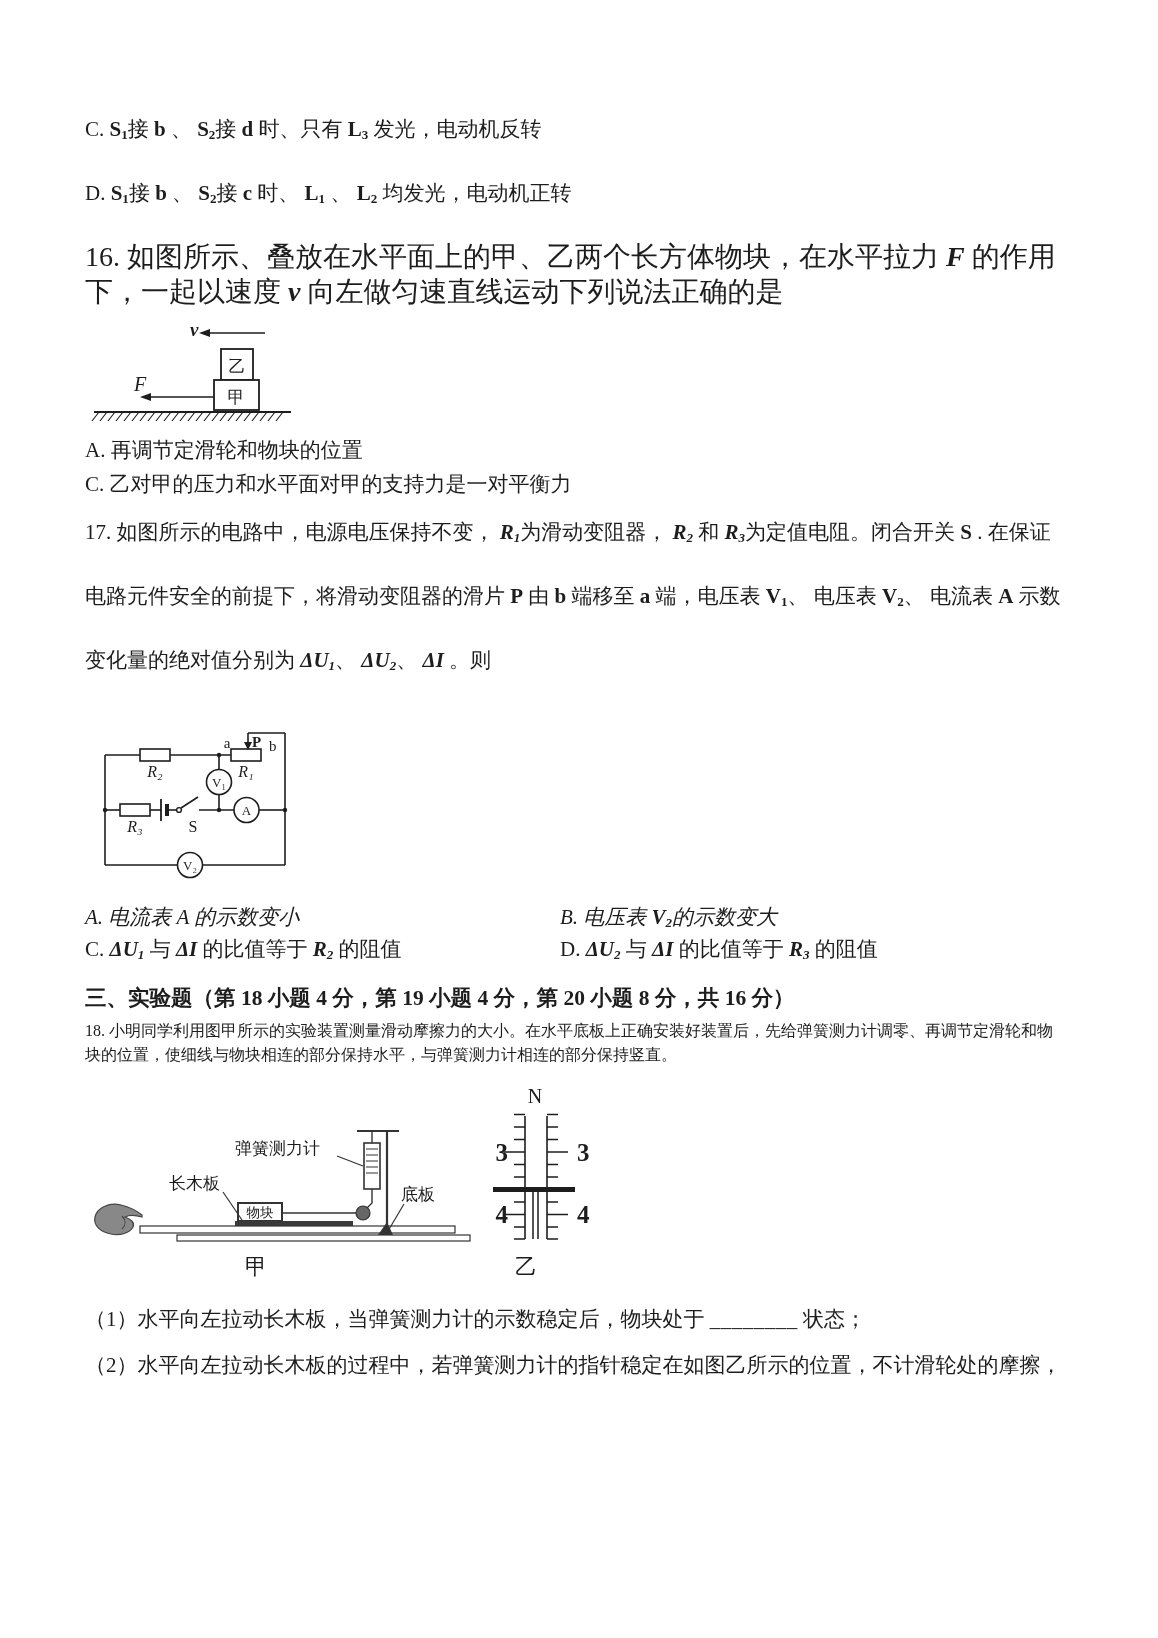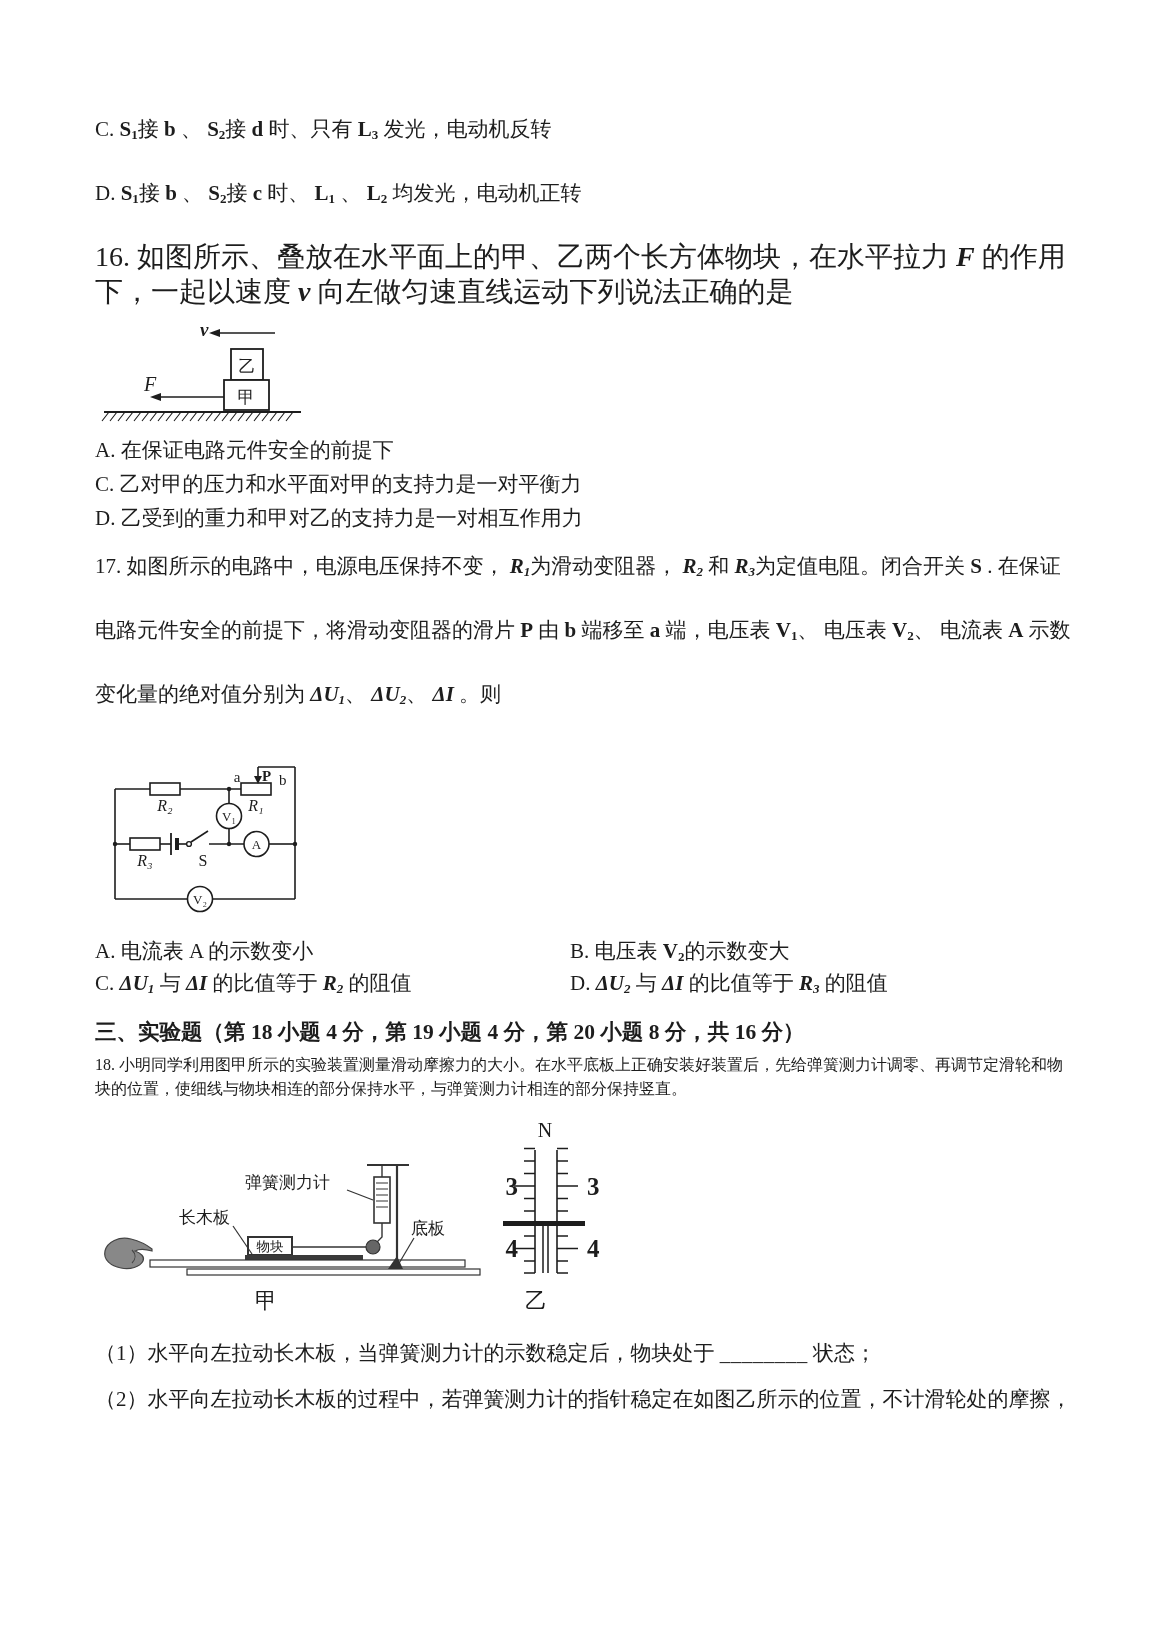--- a/index.html
+++ b/index.html
@@ -1,27 +1,27 @@
 <!DOCTYPE html>
 <html><head>
 <meta charset="utf-8">
 <style>
   html,body{margin:0;padding:0;background:#e8e8e8;}
   .page{position:relative;width:1158px;height:1638px;background:#ffffff;overflow:hidden;
         font-family:"Liberation Serif","DejaVu Serif",serif;color:#1d1d1d;margin:0 auto;}
-  .content{position:absolute;left:95px;top:114px;width:985px;}
+  .content{position:absolute;left:85px;top:114px;width:985px;}
   .line{font-size:21px;line-height:30px;}
   .q15c{margin-bottom:28px;}
   .q15d{margin-bottom:24px;}
   .stem16{font-size:28px;line-height:35px;width:975px;}
   .opt16{font-size:21px;line-height:34px;}
   .stem17{font-size:21px;line-height:59px;width:980px;margin-top:2px;}
   .optrow{position:relative;font-size:21px;height:32px;}
   .optrow .col2{position:absolute;left:475px;top:0;}
-  .row1{margin-top:16px;}
+  .row1{margin-top:16px;font-style:italic;}
   .row2{height:34px;}
   .sec{margin-top:14px;font-weight:bold;font-size:21.5px;line-height:30px;}
   .stem18{margin-top:6px;font-size:16px;line-height:24px;width:978px;}
   .figrow{display:flex;align-items:flex-start;}
   .caps{position:relative;height:28px;font-size:22px;}
   .caps .jia{position:absolute;left:160px;}
   .caps .yi{position:absolute;left:430px;}
   .sub1{margin-top:22px;font-size:21px;line-height:34px;}
   .sub2{margin-top:12px;font-size:21px;line-height:34px;}
   svg{display:block;}
@@ -54,23 +54,22 @@
       <text x="148" y="63" font-size="17" text-anchor="middle">乙</text>
       <rect x="125" y="71" width="45" height="30" fill="#ffffff" stroke="#1d1d1d" stroke-width="1.8"></rect>
       <text x="147" y="94" font-size="17" text-anchor="middle">甲</text>
       <text x="45" y="82" class="it" font-size="20">F</text>
       <line x1="60" y1="88" x2="125" y2="88" stroke="#1d1d1d" stroke-width="1.6"></line>
       <polygon points="51,88 62,84 62,92" fill="#1d1d1d"></polygon>
       <line x1="5" y1="103" x2="202" y2="103" stroke="#1d1d1d" stroke-width="1.8"></line>
       <path stroke="#1d1d1d" stroke-width="1.1" fill="none" d="M10 103 L3 112 M18 103 L11 112 M26 103 L19 112 M34 103 L27 112 M42 103 L35 112 M50 103 L43 112 M58 103 L51 112 M66 103 L59 112 M74 103 L67 112 M82 103 L75 112 M90 103 L83 112 M98 103 L91 112 M106 103 L99 112 M114 103 L107 112 M122 103 L115 112 M130 103 L123 112 M138 103 L131 112 M146 103 L139 112 M154 103 L147 112 M162 103 L155 112 M170 103 L163 112 M178 103 L171 112 M186 103 L179 112 M194 103 L187 112"></path>
     </svg>
 
-    <div class="opt16">A. 在保证电路元件安全的前提下</div>
+    <div class="opt16">A. 再调节定滑轮和物块的位置</div>
     <div class="opt16">C. 乙对甲的压力和水平面对甲的支持力是一对平衡力</div>
-    <div class="opt16">D. 乙受到的重力和甲对乙的支持力是一对相互作用力</div>
 
     <div class="stem17"><span>17. 如图所示的电路中，电源电压保持不变， </span><span class="seg-bi">R</span><span class="seg-bisub">1</span><span>为滑动变阻器， </span><span class="seg-bi">R</span><span class="seg-bisub">2</span><span> 和 </span><span class="seg-bi">R</span><span class="seg-bisub">3</span><span>为定值电阻。闭合开关 </span><span class="seg-b">S</span><span> . 在保证电路元件安全的前提下，将滑动变阻器的滑片 </span><span class="seg-b">P</span><span> 由 </span><span class="seg-b">b</span><span> 端移至 </span><span class="seg-b">a</span><span> 端，电压表 </span><span class="seg-b">V</span><span class="seg-bsub">1</span><span>、 电压表 </span><span class="seg-b">V</span><span class="seg-bsub">2</span><span>、 电流表 </span><span class="seg-b">A</span><span> 示数变化量的绝对值分别为 </span><span class="seg-bi">ΔU</span><span class="seg-bisub">1</span><span>、 </span><span class="seg-bi">ΔU</span><span class="seg-bisub">2</span><span>、 </span><span class="seg-bi">ΔI</span><span> 。则</span></div>
 
     <svg class="fig17" width="205" height="190" viewBox="0 0 205 190">
       <g stroke="#1d1d1d" stroke-width="1.6" fill="none">
         <line x1="12" y1="58" x2="12" y2="168"></line>
         <line x1="12" y1="58" x2="47" y2="58"></line>
         <line x1="77" y1="58" x2="138" y2="58"></line>
         <line x1="155" y1="36" x2="192" y2="36"></line>
         <line x1="192" y1="36" x2="192" y2="168"></line>

